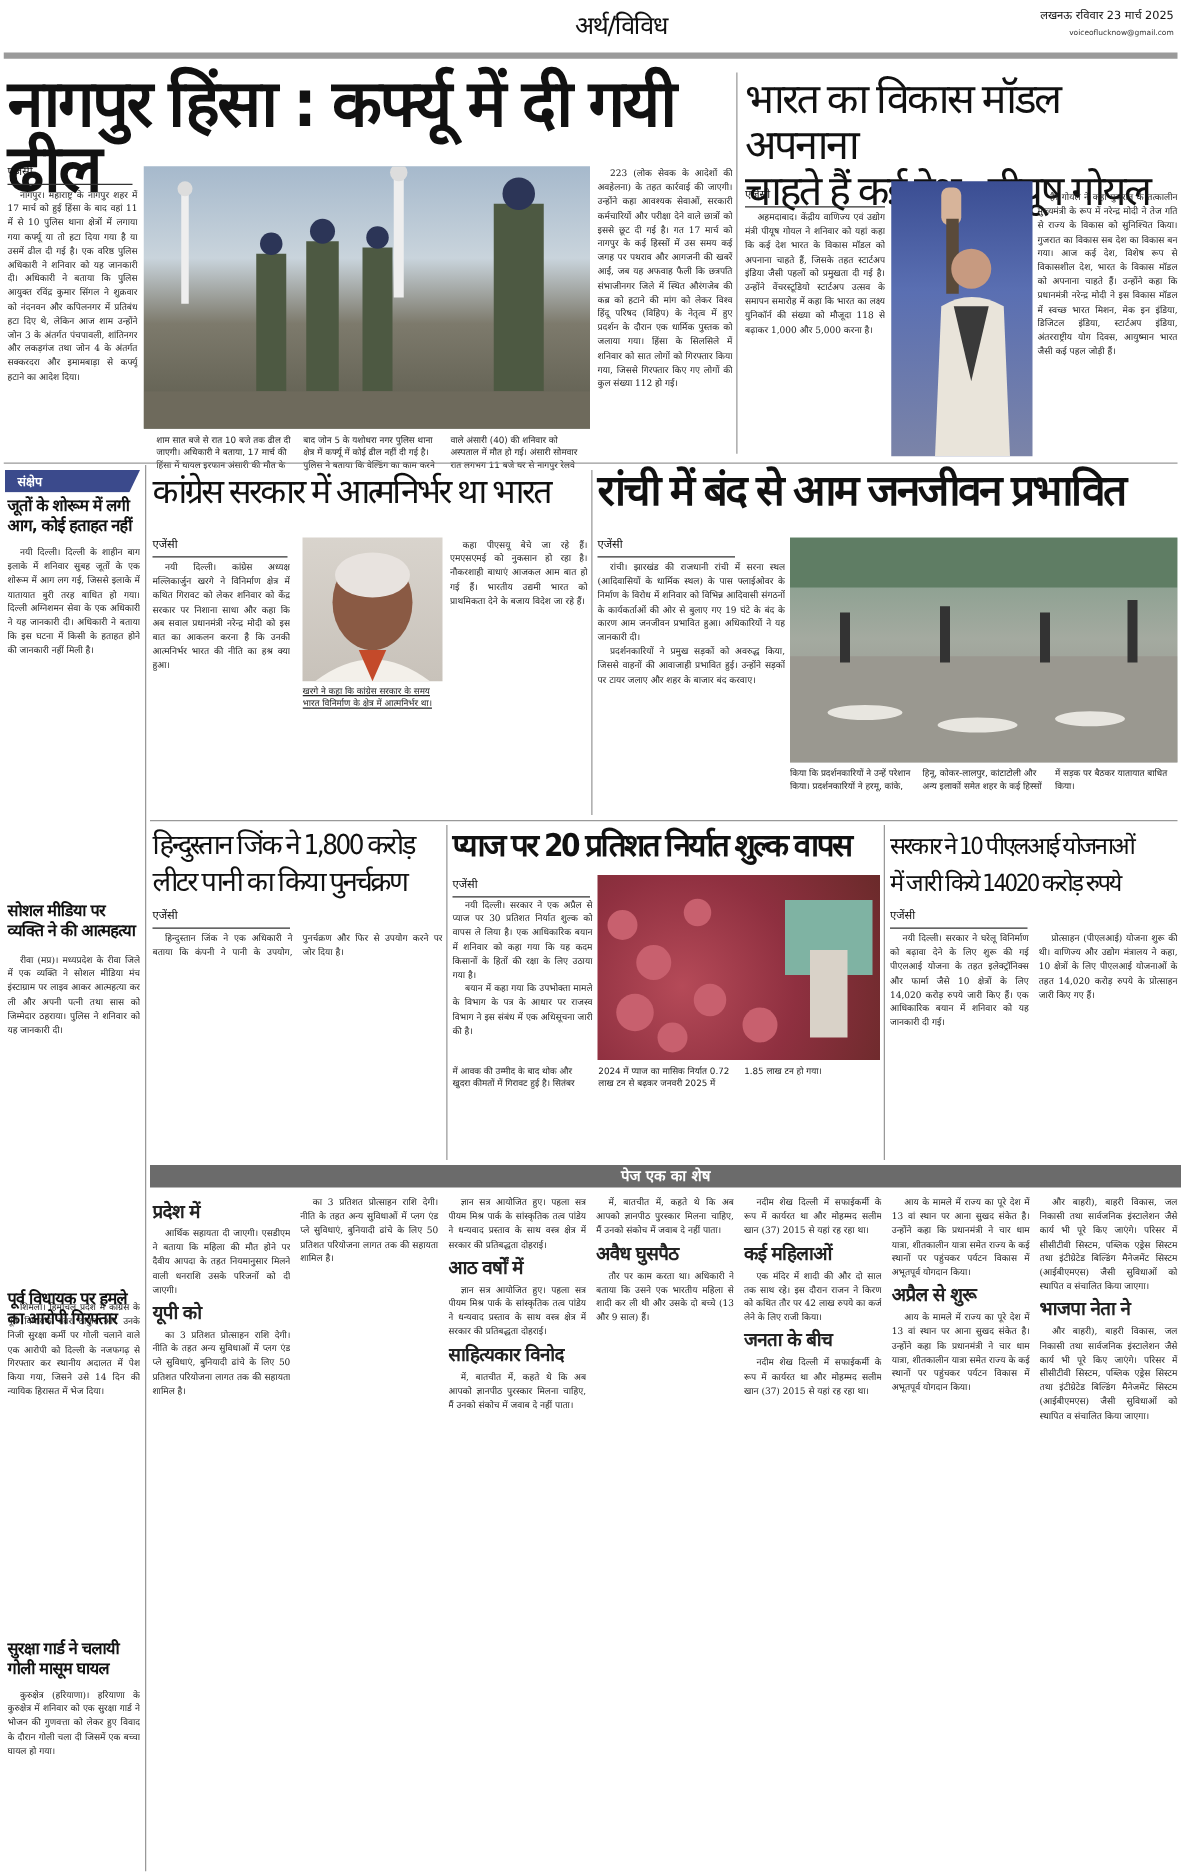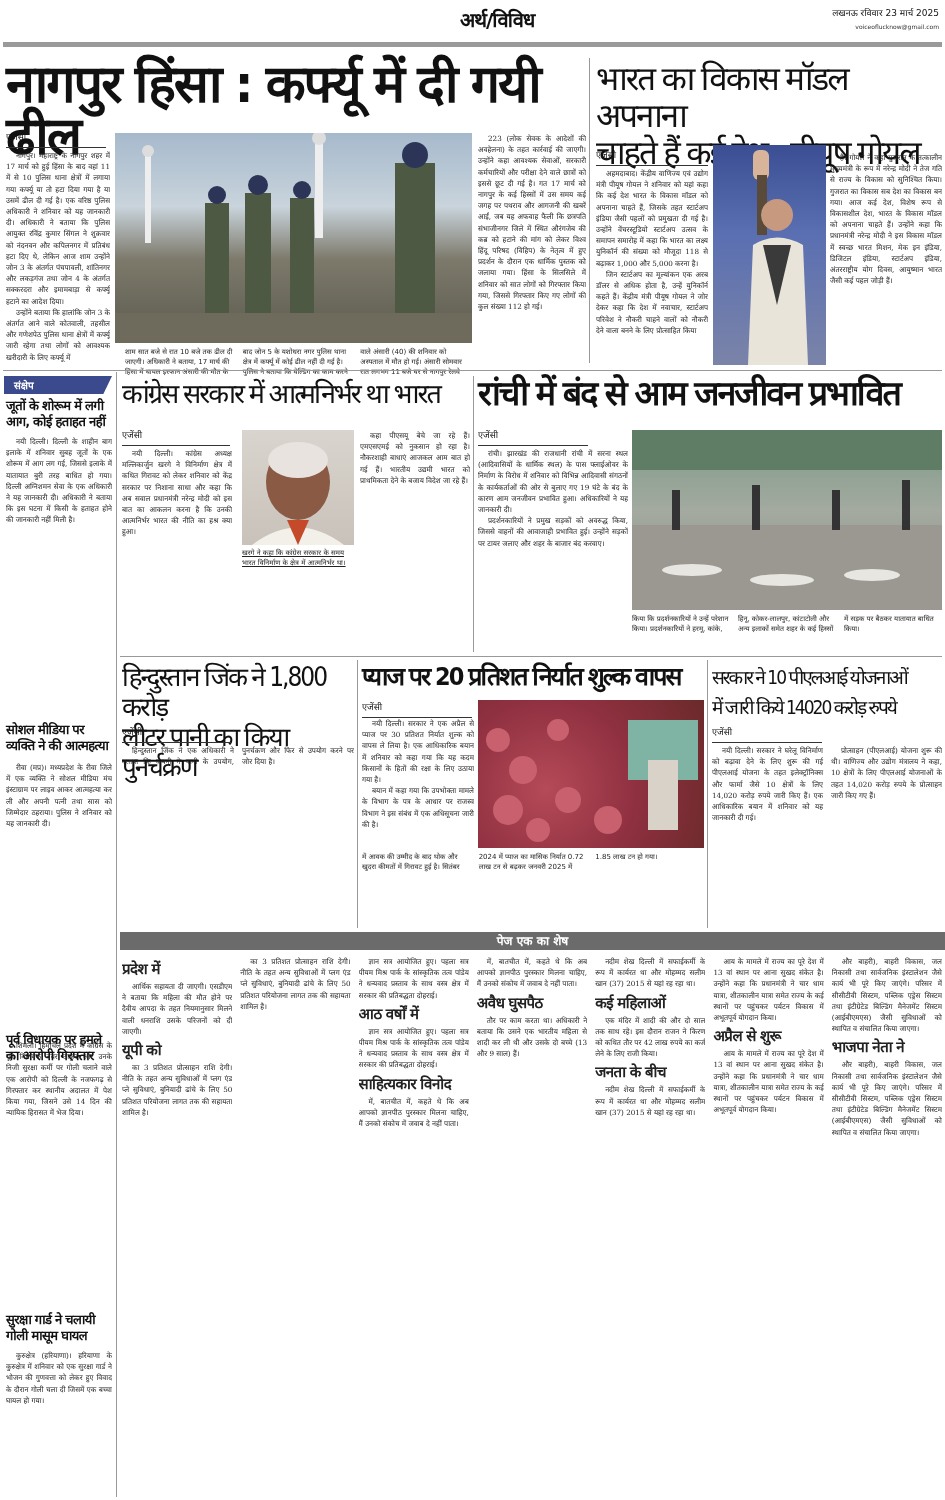--- a/index.html
+++ b/index.html
@@ -4,21 +4,21 @@
 <style>
   * { box-sizing: border-box; margin: 0; padding: 0; }
   html, body { width: 945px; height: 1500px; background: #fff; overflow: hidden; }
   body { font-family: "DejaVu Sans", sans-serif; color: #111; position: relative; }
 
   .abs { position: absolute; }
   .masthead { left: 0; top: 0; width: 945px; height: 38px; }
   .mh-left { position: absolute; left: 6px; top: 3px; font-family: "DejaVu Sans Condensed", "DejaVu Sans", sans-serif; font-weight: bold; font-size: 22px; letter-spacing: -1px; }
   .mh-left .pg { border-right: 2px solid #111; padding-right: 3px; margin-right: 4px; }
   .mh-left .of { color: #999; }
-  .mh-center { position: absolute; left: 460px; top: 6px; font-weight: bold; font-size: 20px; letter-spacing: -1px; }
+  .mh-center { position: absolute; left: 460px; top: 6px; font-weight: normal; font-size: 20px; letter-spacing: -1px; }
   .mh-right { position: absolute; right: 6px; top: 6px; text-align: right; font-size: 9px; line-height: 14px; }
   .mh-right .email { font-size: 6px; color: #333; }
   .rule { left: 3px; top: 42px; width: 939px; height: 5px; background: #9a9a9a; }
 
   .headline { font-family: "DejaVu Sans Condensed", "DejaVu Sans", sans-serif; font-weight: bold; letter-spacing: -2px; line-height: 1; color: #111; }
   .headline.light { font-weight: normal; }
   .byline { font-size: 9px; border-bottom: 1px solid #333; padding-bottom: 4px; }
 
   .txt { font-family: "DejaVu Serif", serif; font-size: 7.2px; line-height: 11.2px; color: #222; text-align: justify; overflow: hidden; }
   .txt p { text-indent: 10px; }
@@ -44,21 +44,20 @@
     <div>लखनऊ रविवार 23 मार्च 2025</div>
     <div class="email">voiceoflucknow@gmail.com</div>
   </div>
 </div>
 <div class="abs rule"></div>
 
 <div class="abs headline" style="left:6px; top:58px; width:582px; font-size:52px;">नागपुर हिंसा : कर्फ्यू में दी गयी ढील</div>
 <div class="abs byline" style="left:6px; top:130px; width:100px;">एजेंसी</div>
 <div class="abs txt" style="left:6px; top:150px; width:104px; height:216px;">
   <p>नागपुर। महाराष्ट्र के नागपुर शहर में 17 मार्च को हुई हिंसा के बाद वहां 11 में से 10 पुलिस थाना क्षेत्रों में लगाया गया कर्फ्यू या तो हटा दिया गया है या उसमें ढील दी गई है। एक वरिष्ठ पुलिस अधिकारी ने शनिवार को यह जानकारी दी। अधिकारी ने बताया कि पुलिस आयुक्त रविंद्र कुमार सिंगल ने शुक्रवार को नंदनवन और कपिलनगर में प्रतिबंध हटा दिए थे, लेकिन आज शाम उन्होंने जोन 3 के अंतर्गत पंचपावली, शांतिनगर और लकड़गंज तथा जोन 4 के अंतर्गत सक्करदरा और इमामबाड़ा से कर्फ्यू हटाने का आदेश दिया।</p>
-  <p>उन्होंने बताया कि हालांकि जोन 3 के अंतर्गत आने वाले कोतवाली, तहसील और गणेशपेठ पुलिस थाना क्षेत्रों में कर्फ्यू जारी रहेगा तथा लोगों को आवश्यक खरीदारी के लिए कर्फ्यू में</p>
 </div>
 <div class="abs photo" style="left:115px; top:133px; width:357px; height:210px; background:linear-gradient(180deg,#a6b9cc 0%,#c9d4dc 35%,#7d7a6c 60%,#5b5a4c 100%);">
   <svg width="357" height="210">
     <rect x="30" y="20" width="6" height="90" fill="#eee"></rect>
     <rect x="200" y="5" width="8" height="100" fill="#eee"></rect>
     <circle cx="33" cy="18" r="6" fill="#ddd"></circle>
     <circle cx="204" cy="5" r="7" fill="#ddd"></circle>
     <g fill="#4d5942">
       <rect x="90" y="70" width="24" height="110"></rect>
         <rect x="130" y="60" width="26" height="120"></rect>
@@ -81,21 +80,20 @@
 
 <div class="abs vline" style="left:589px; top:58px; height:305px;"></div>
 
 <div class="abs headline light" style="left:596px; top:60px; width:345px; font-size:33px; line-height:37px;">
   <div>भारत का विकास मॉडल अपनाना</div>
   <div>चाहते हैं कई देश : पीयूष गोयल</div>
 </div>
 <div class="abs byline" style="left:596px; top:148px; width:112px;">एजेंसी</div>
 <div class="abs txt" style="left:596px; top:168px; width:112px; height:195px;">
   <p>अहमदाबाद। केंद्रीय वाणिज्य एवं उद्योग मंत्री पीयूष गोयल ने शनिवार को यहां कहा कि कई देश भारत के विकास मॉडल को अपनाना चाहते हैं, जिसके तहत स्टार्टअप इंडिया जैसी पहलों को प्रमुखता दी गई है। उन्होंने वेंचरस्टूडियो स्टार्टअप उत्सव के समापन समारोह में कहा कि भारत का लक्ष्य युनिकॉर्न की संख्या को मौजूदा 118 से बढ़ाकर 1,000 और 5,000 करना है।</p>
-  <p>जिन स्टार्टअप का मूल्यांकन एक अरब डॉलर से अधिक होता है, उन्हें युनिकॉर्न कहते हैं। केंद्रीय मंत्री पीयूष गोयल ने जोर देकर कहा कि देश में नवाचार, स्टार्टअप परिवेश ने नौकरी चाहने वालों को नौकरी देने वाला बनने के लिए प्रोत्साहित किया</p>
 </div>
 <div class="abs photo" style="left:713px; top:145px; width:113px; height:220px; background:linear-gradient(180deg,#3b4e93 0%,#5a6fb2 40%,#7b84a8 100%);">
   <svg width="113" height="220">
     <rect x="40" y="5" width="16" height="30" rx="6" fill="#d7b49a"></rect>
     <rect x="44" y="30" width="10" height="60" fill="#5a4a3a"></rect>
     <circle cx="64" cy="70" r="16" fill="#c79a80"></circle>
     <path d="M40 100 Q64 85 90 100 L95 220 L35 220 Z" fill="#e9e4da"></path>
     <path d="M50 100 L64 160 L78 100 Z" fill="#3a3a3a"></path>
   </svg>
 </div>
@@ -168,21 +166,21 @@
         <rect x="120" y="55" width="8" height="45"></rect>
         <rect x="200" y="60" width="8" height="40"></rect>
         <rect x="270" y="50" width="8" height="50"></rect>
       </g>
   </svg>
 </div>
 <div class="abs caption" style="left:632px; top:614px; width:310px; height:40px; column-count:3; column-gap:8px;">किया कि प्रदर्शनकारियों ने उन्हें परेशान किया। प्रदर्शनकारियों ने हरमू, कांके, हिनू, कोकर-लालपुर, कांटाटोली और अन्य इलाकों समेत शहर के कई हिस्सों में सड़क पर बैठकर यातायात बाधित किया।</div>
 
 <div class="abs hline" style="left:120px; top:656px; width:822px;"></div>
 
-<div class="abs headline light" style="left:122px; top:662px; width:232px; font-size:26px; line-height:30px;">
+<div class="abs headline light" style="left:122px; top:662px; width:232px; font-size:22px; line-height:30px;">
   <div>हिन्दुस्तान जिंक ने 1,800 करोड़</div>
   <div>लीटर पानी का किया पुनर्चक्रण</div>
 </div>
 <div class="abs byline" style="left:122px; top:725px; width:110px;">एजेंसी</div>
 <div class="abs txt" style="left:122px; top:745px; width:232px; height:180px; column-count:2; column-gap:8px;">
   <p>हिन्दुस्तान जिंक ने एक अधिकारी ने बताया कि कंपनी ने पानी के उपयोग, पुनर्चक्रण और फिर से उपयोग करने पर जोर दिया है।</p>
 </div>
 
 <div class="abs vline" style="left:357px; top:660px; height:268px;"></div>
 

